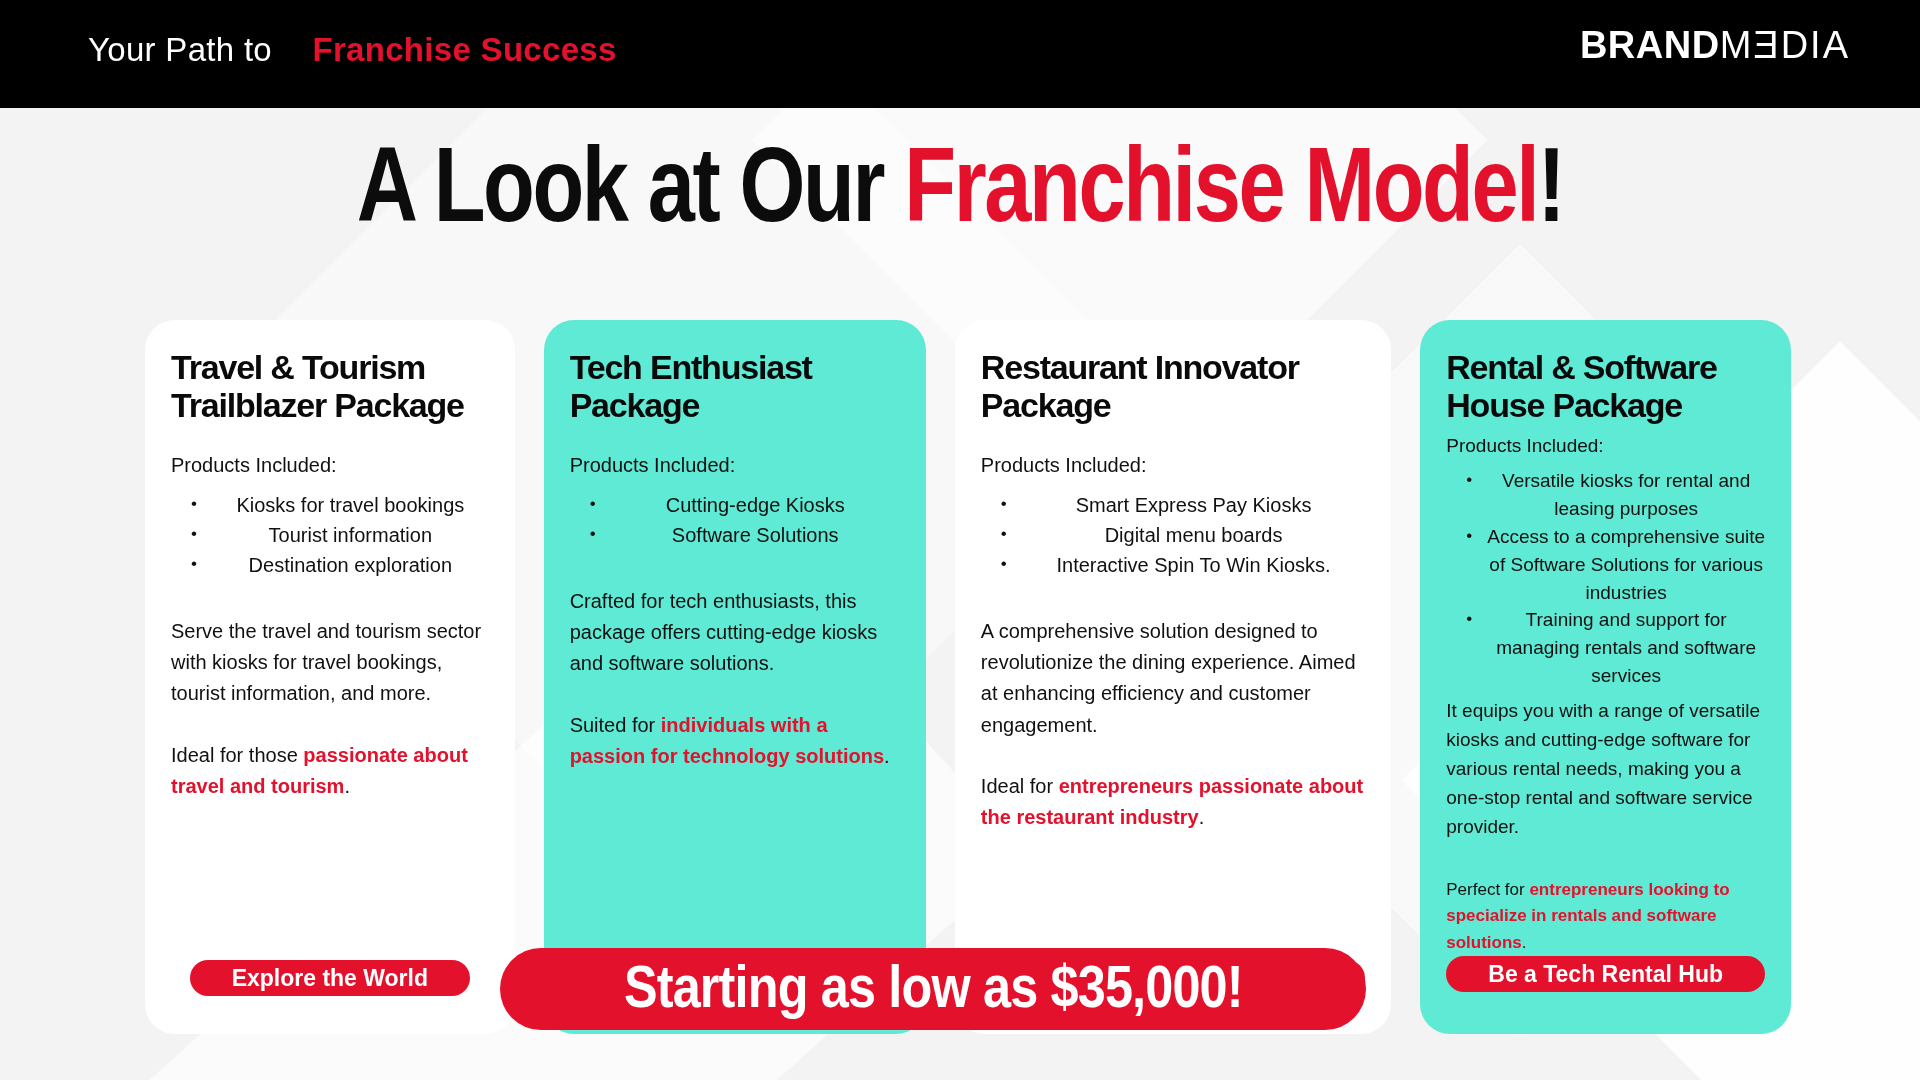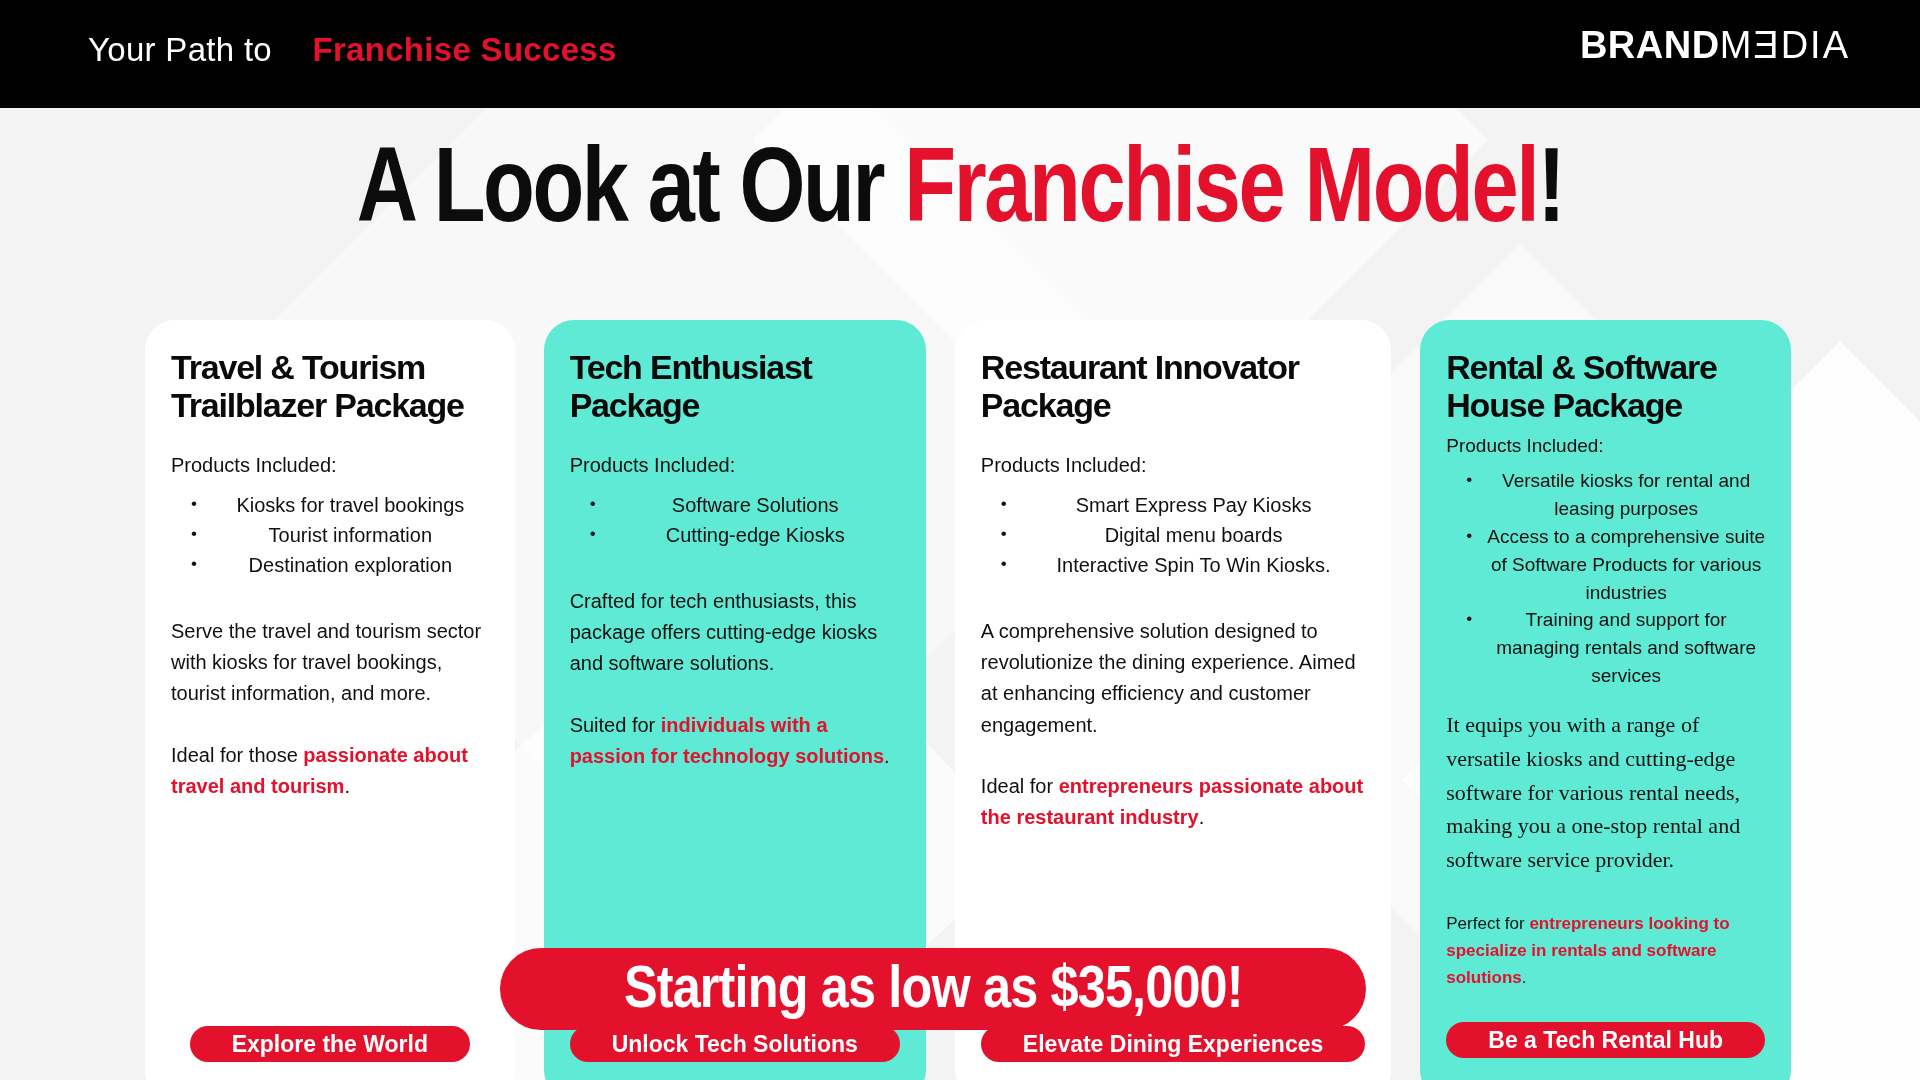--- a/index.html
+++ b/index.html
@@ -59,31 +59,31 @@
   .card ul{list-style:none;margin:13px 0 0;padding:0 0 0 18px;}
   .card li{
     position:relative;padding-left:23px;font-size:20px;line-height:1.5;color:#111;text-align:center;
   }
   .card li::before{
     content:"\2022";position:absolute;left:2px;top:1px;font-size:17px;color:#111;
   }
   .tight ul{margin-top:10px;}
   .tight li{font-size:19px;line-height:1.47;}
   .desc{margin:36px 0 0;font-size:20px;line-height:1.56;color:#111;}
-  .tight .desc{margin-top:18px;font-size:22px;line-height:1.53;font-family:Liberation Serif, serif;}
+  .tight .desc{margin-top:6px;font-size:19px;line-height:1.53;}
   .ideal{margin:30px 0 0;font-size:20px;line-height:1.56;color:#111;}
   .tight .ideal{margin-top:35px;font-size:17px;}
   .red-bold{color:#e4112d;font-weight:bold;}
   .cta{
     margin:auto auto 6px;display:block;height:36px;padding:0 42px;
     background:#e4112d;color:#fff;border:none;border-radius:28px;
     font-family:"Liberation Sans",sans-serif;font-size:23px;font-weight:bold;
     white-space:nowrap;cursor:pointer;
   }
-  .tight .cta{margin-bottom:10px;margin-top:31px;}
+  .tight .cta{margin-bottom:10px;}
 
   
   .banner{
     position:absolute;left:500px;top:948px;width:866px;height:82px;
     background:#e4112d;border-radius:44px;z-index:2;
     display:flex;align-items:center;justify-content:center;
   }
   .banner-text{
     display:inline-block;transform:scaleX(.84);transform-origin:center;
     font-size:60px;font-weight:800;letter-spacing:-1px;color:#fff;white-space:nowrap;
@@ -122,22 +122,22 @@
       </ul>
       <p class="desc">Serve the travel and tourism sector with kiosks for travel bookings, tourist information, and more.</p>
       <p class="ideal"><span>Ideal for those </span><span class="red-bold">passionate about travel and tourism</span><span>.</span></p>
       <button class="cta">Explore the World</button>
     </section>
 
     <section class="card gray">
       <h2>Tech Enthusiast Package</h2>
       <p class="products-label">Products Included:</p>
       <ul>
+        <li>Cutting-edge Kiosks</li>
         <li>Software Solutions</li>
-        <li>Cutting-edge Kiosks</li>
       </ul>
       <p class="desc">Crafted for tech enthusiasts, this package offers cutting-edge kiosks and software solutions.</p>
       <p class="ideal"><span>Suited for </span><span class="red-bold">individuals with a passion for technology solutions</span><span>.</span></p>
       <button class="cta">Unlock Tech Solutions</button>
     </section>
 
     <section class="card">
       <h2>Restaurant Innovator Package</h2>
       <p class="products-label">Products Included:</p>
       <ul>
@@ -148,21 +148,21 @@
       <p class="desc">A comprehensive solution designed to revolutionize the dining experience. Aimed at enhancing efficiency and customer engagement.</p>
       <p class="ideal"><span>Ideal for </span><span class="red-bold">entrepreneurs passionate about the restaurant industry</span><span>.</span></p>
       <button class="cta">Elevate Dining Experiences</button>
     </section>
 
     <section class="card gray tight">
       <h2>Rental &amp; Software House Package</h2>
       <p class="products-label">Products Included:</p>
       <ul>
         <li>Versatile kiosks for rental and leasing purposes</li>
-        <li>Access to a comprehensive suite of Software Products for various industries</li>
+        <li>Access to a comprehensive suite of Software Solutions for various industries</li>
         <li>Training and support for managing rentals and software services</li>
       </ul>
       <p class="desc">It equips you with a range of versatile kiosks and cutting-edge software for various rental needs, making you a one-stop rental and software service provider.</p>
       <p class="ideal"><span>Perfect for </span><span class="red-bold">entrepreneurs looking to specialize in rentals and software solutions</span><span>.</span></p>
       <button class="cta">Be a Tech Rental Hub</button>
     </section>
 
   </div>
 
   <div class="banner">

